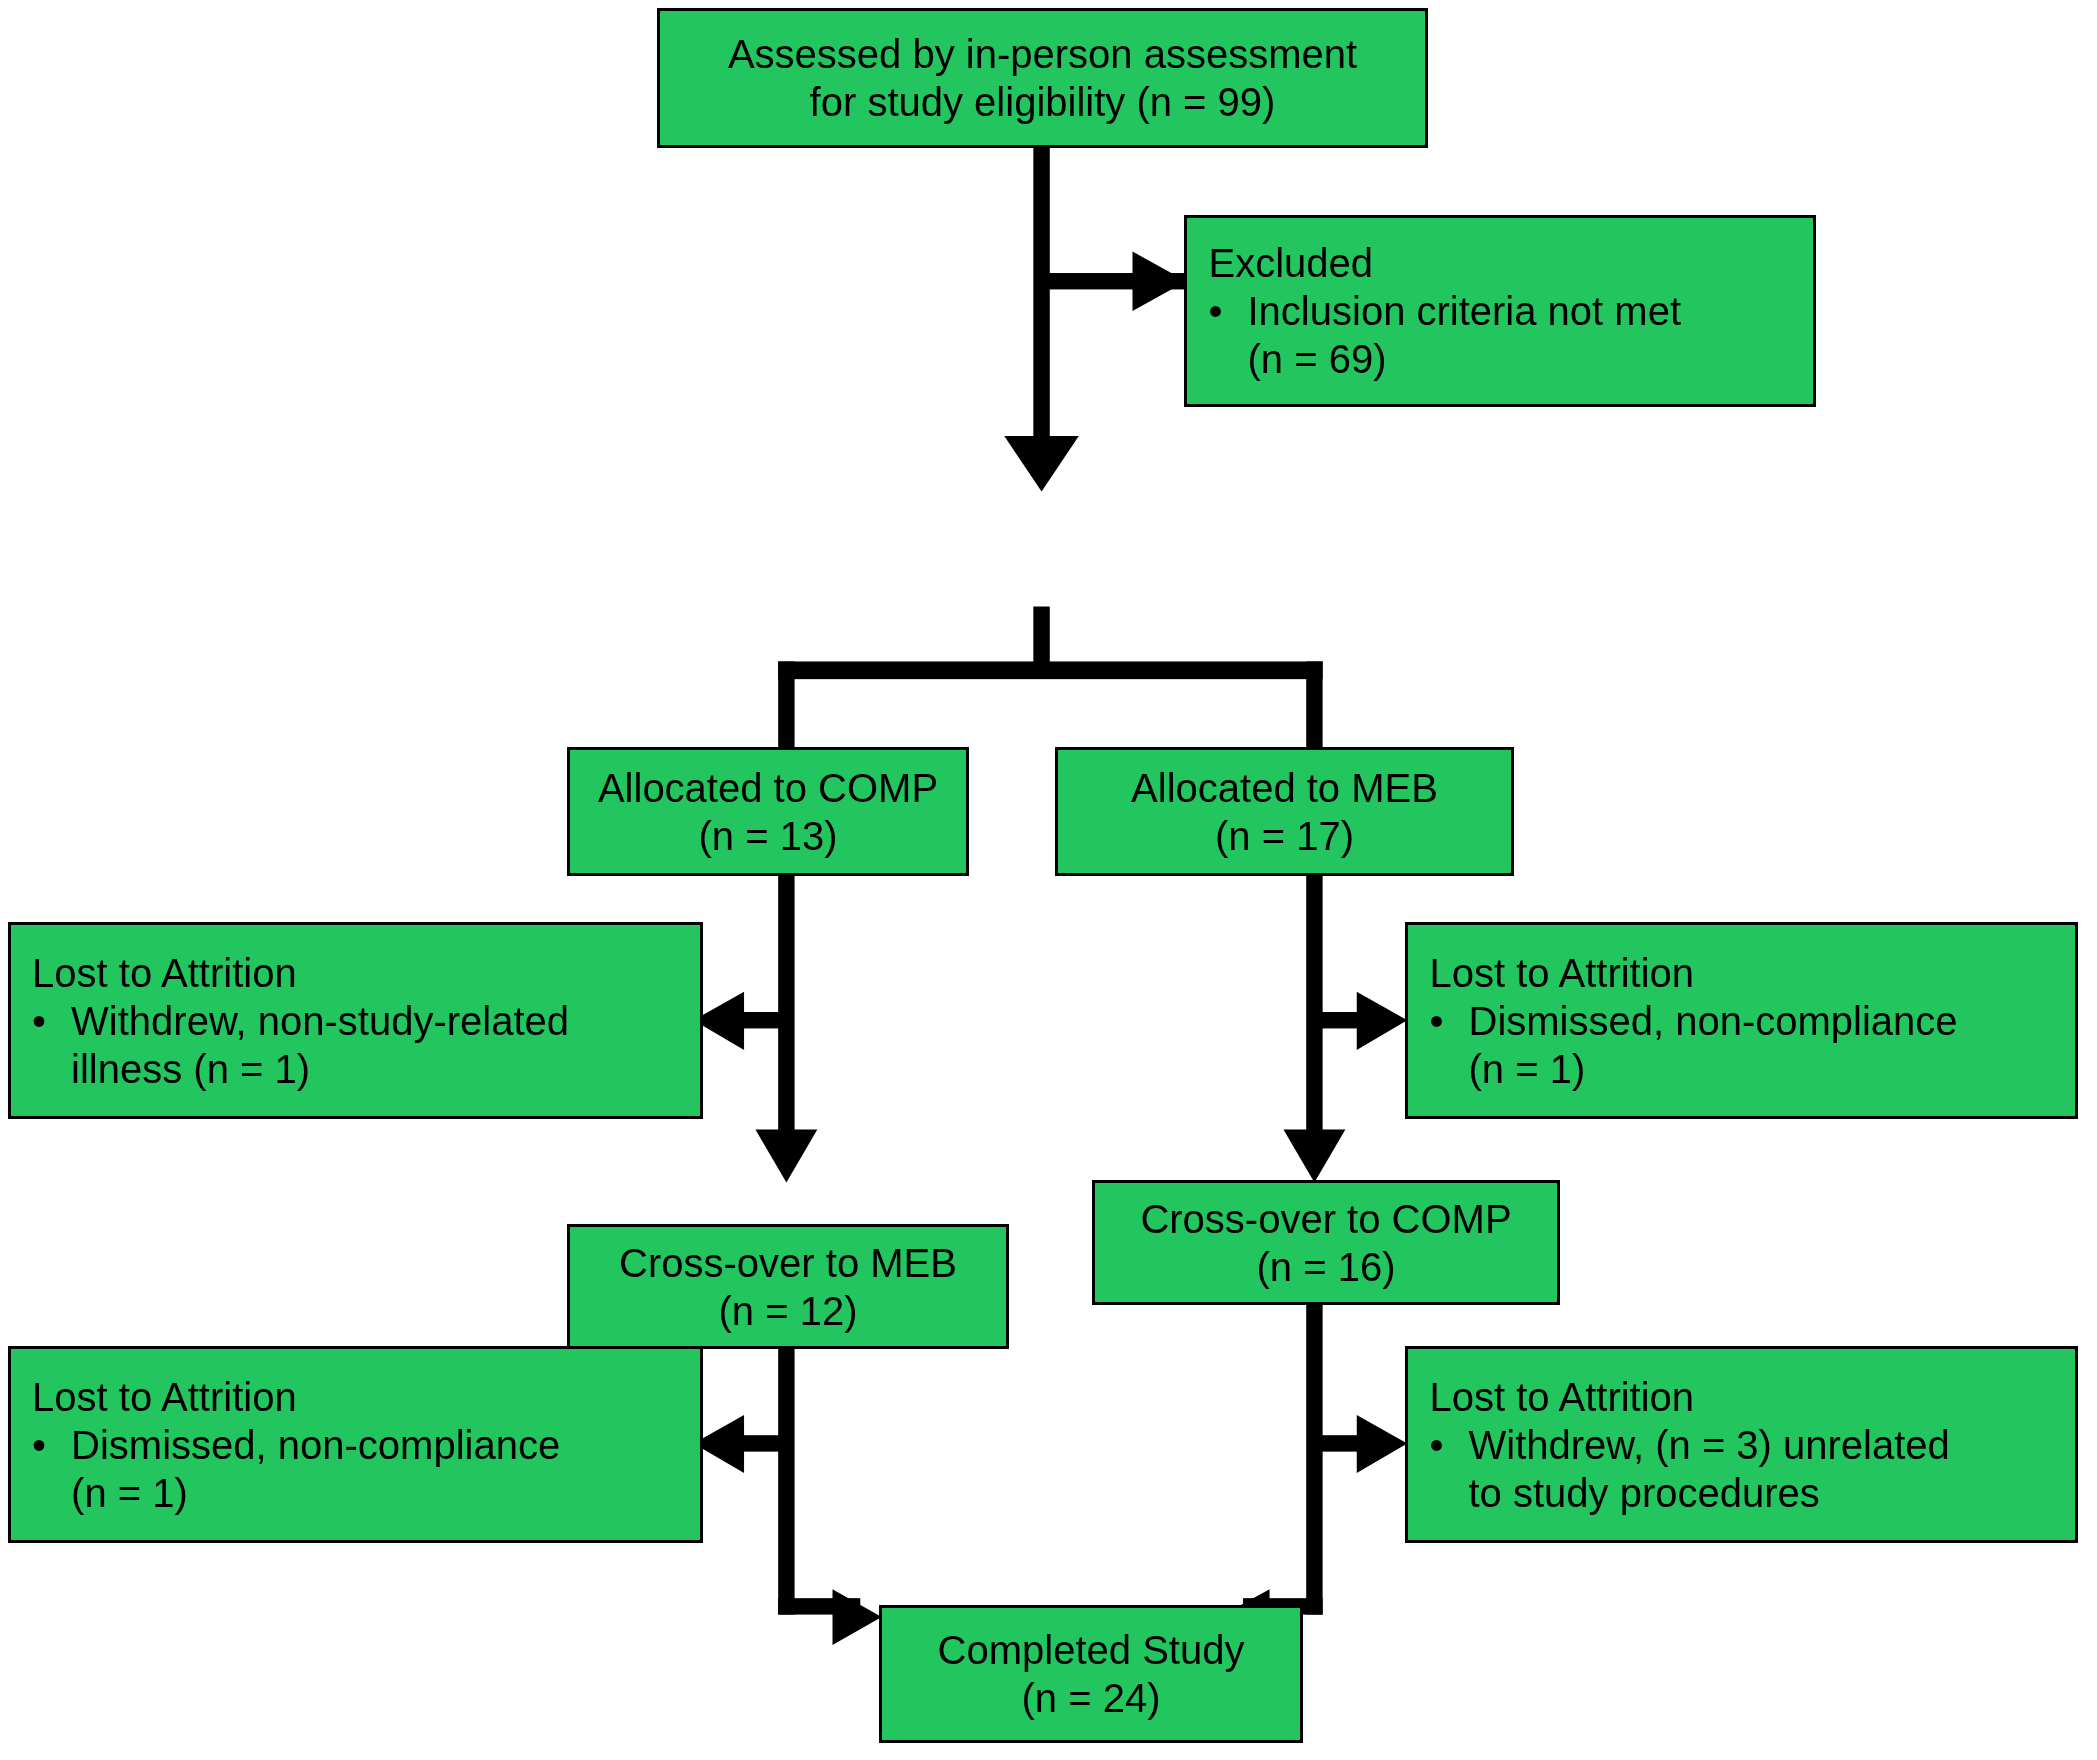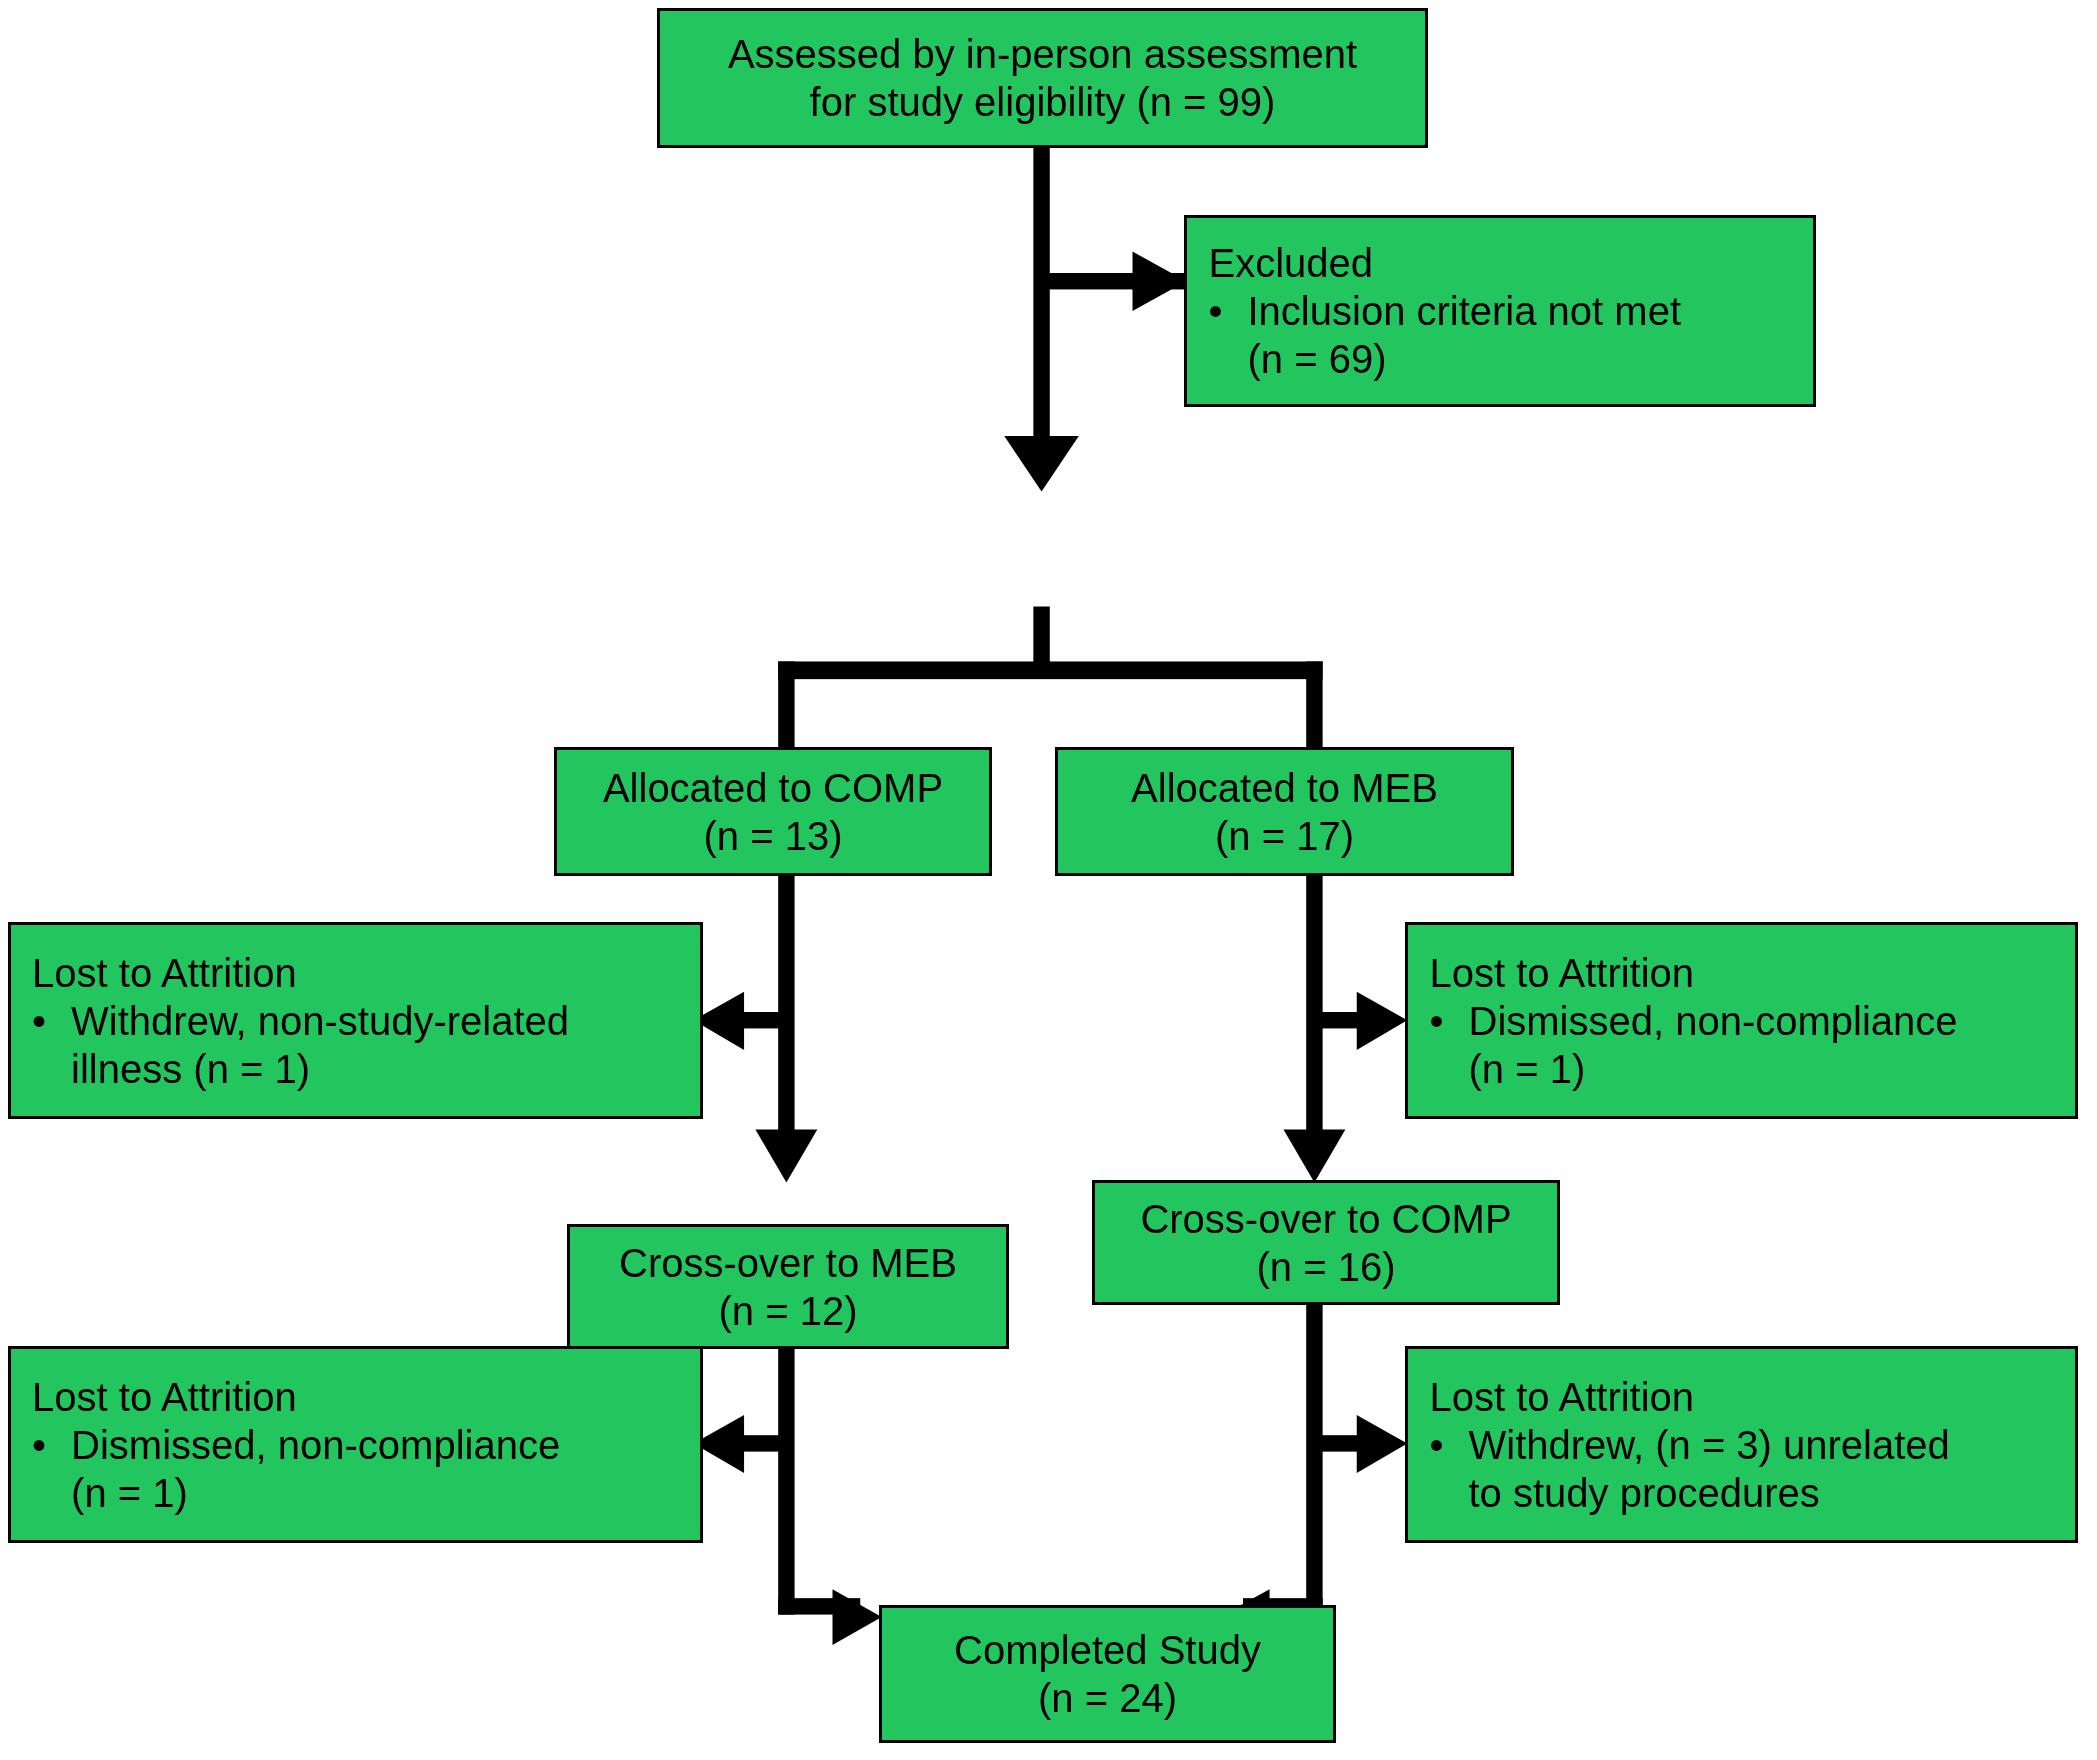--- a/index.html
+++ b/index.html
@@ -153,21 +153,21 @@
     <div class="bullet-row">
       <span class="bullet-glyph">•</span>
       <span class="bullet-text">
         <span class="sub">Inclusion criteria not met</span>
         <span class="sub">(n = 69)</span>
       </span>
     </div>
   </div>
 
 
-  <div class="node center" style="left:554px; top:747px; width:438px; height:129px;text-align:center;">
+  <div class="node center" style="left:567px; top:747px; width:402px; height:129px;text-align:center;">
     <div class="line">Allocated to COMP</div>
     <div class="line">(n = 13)</div>
   </div>
 
   <div class="node center" style="left:1055px; top:747px; width:459px; height:129px;">
     <div class="line">Allocated to MEB</div>
     <div class="line">(n = 17)</div>
   </div>
 
   <div class="node left" style="left:7.6px; top:922px; width:695px; height:197px;">
@@ -217,19 +217,19 @@
     <div class="line">Lost to Attrition</div>
     <div class="bullet-row">
       <span class="bullet-glyph">•</span>
       <span class="bullet-text">
         <span class="sub">Withdrew, (n = 3) unrelated</span>
         <span class="sub">to study procedures</span>
       </span>
     </div>
   </div>
 
-  <div class="node center" style="left:879px; top:1605px; width:457px; height:138px;">
+  <div class="node center" style="left:879px; top:1605px; width:424px; height:138px;">
     <div class="line">Completed Study</div>
     <div class="line">(n = 24)</div>
   </div>
 
 </div>
 
 
 </body></html>

